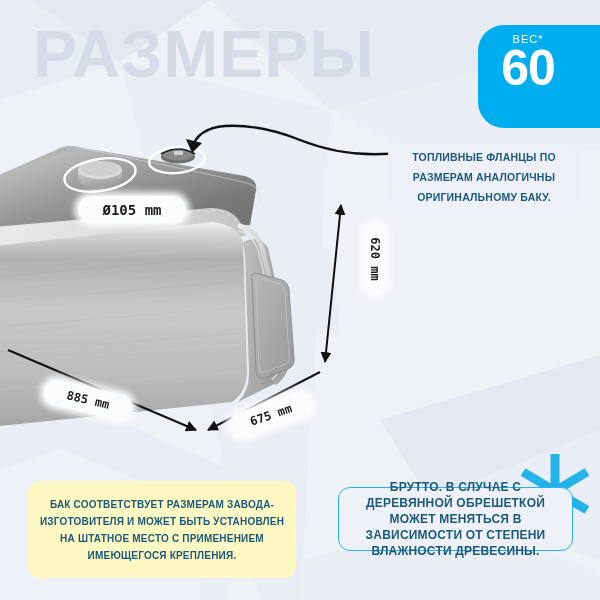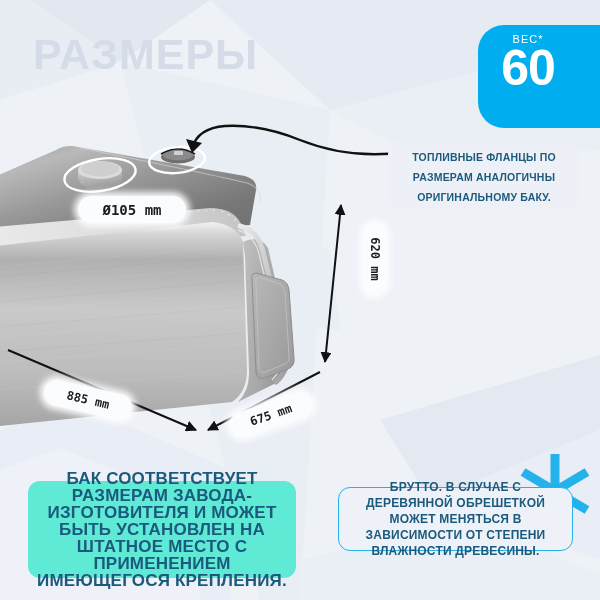--- a/index.html
+++ b/index.html
@@ -10,25 +10,24 @@
     position:relative;
   }
   #stage{position:absolute;left:0;top:0;width:600px;height:600px;overflow:hidden;background:#eef1f6;}
 
   
   .bgsvg{position:absolute;left:0;top:0;width:600px;height:600px;}
 
   
   .title{
     position:absolute;left:33px;top:21px;
-    font-size:43px;font-weight:bold;letter-spacing:1px;
+    font-size:66px;font-weight:bold;letter-spacing:1px;
     color:#d5dce8;
     line-height:1;
     white-space:nowrap;
-    margin-top:12px;
   }
 
   
   .badge{
     position:absolute;left:478px;top:25px;width:140px;height:103px;
     background:#00AEEF;
     border-radius:26px 0 0 26px;
     color:#fff;text-align:center;
   }
   .badge .lbl{
@@ -53,22 +52,22 @@
     color:#1b5a7d;font-weight:bold;
     letter-spacing:.2px;
   }
   #box-flange{
     left:388px;top:143px;width:192px;height:68px;
     font-size:10.5px;line-height:20px;
     background:#edf1f7;
   }
   #box-factory{
     left:28px;top:481px;width:268px;height:97px;
-    font-size:17px;line-height:17px;
-    background:#5eead4;
+    font-size:10px;line-height:17px;
+    background:#fef9c3;
     text-align:center;
   }
   #box-gross{
     left:338px;top:487px;width:235px;height:64px;
     font-size:12px;line-height:16px;
     background:#eef2f8;
     border:1.6px solid #23b3ea;
   }
   .infobox p{margin:0;padding:0 9px;}
 

